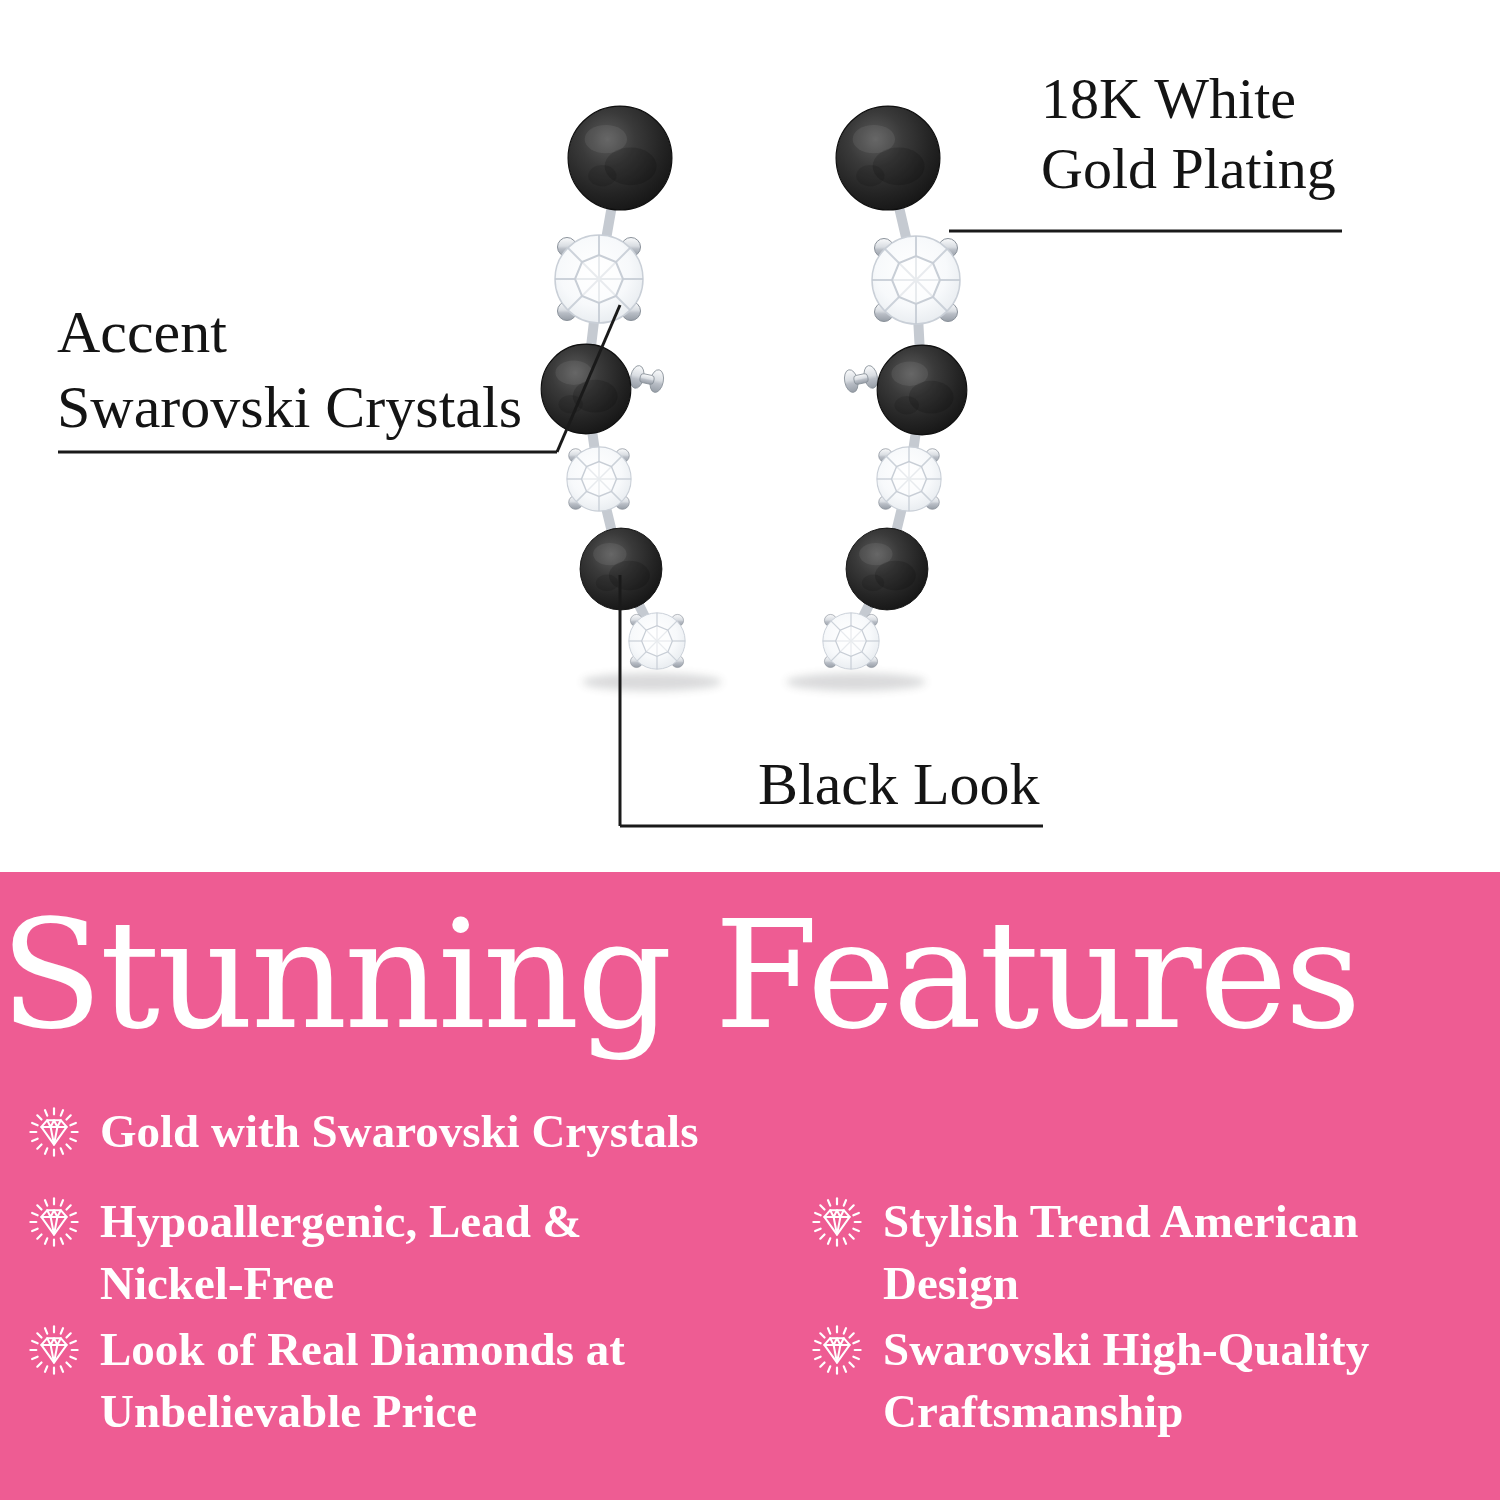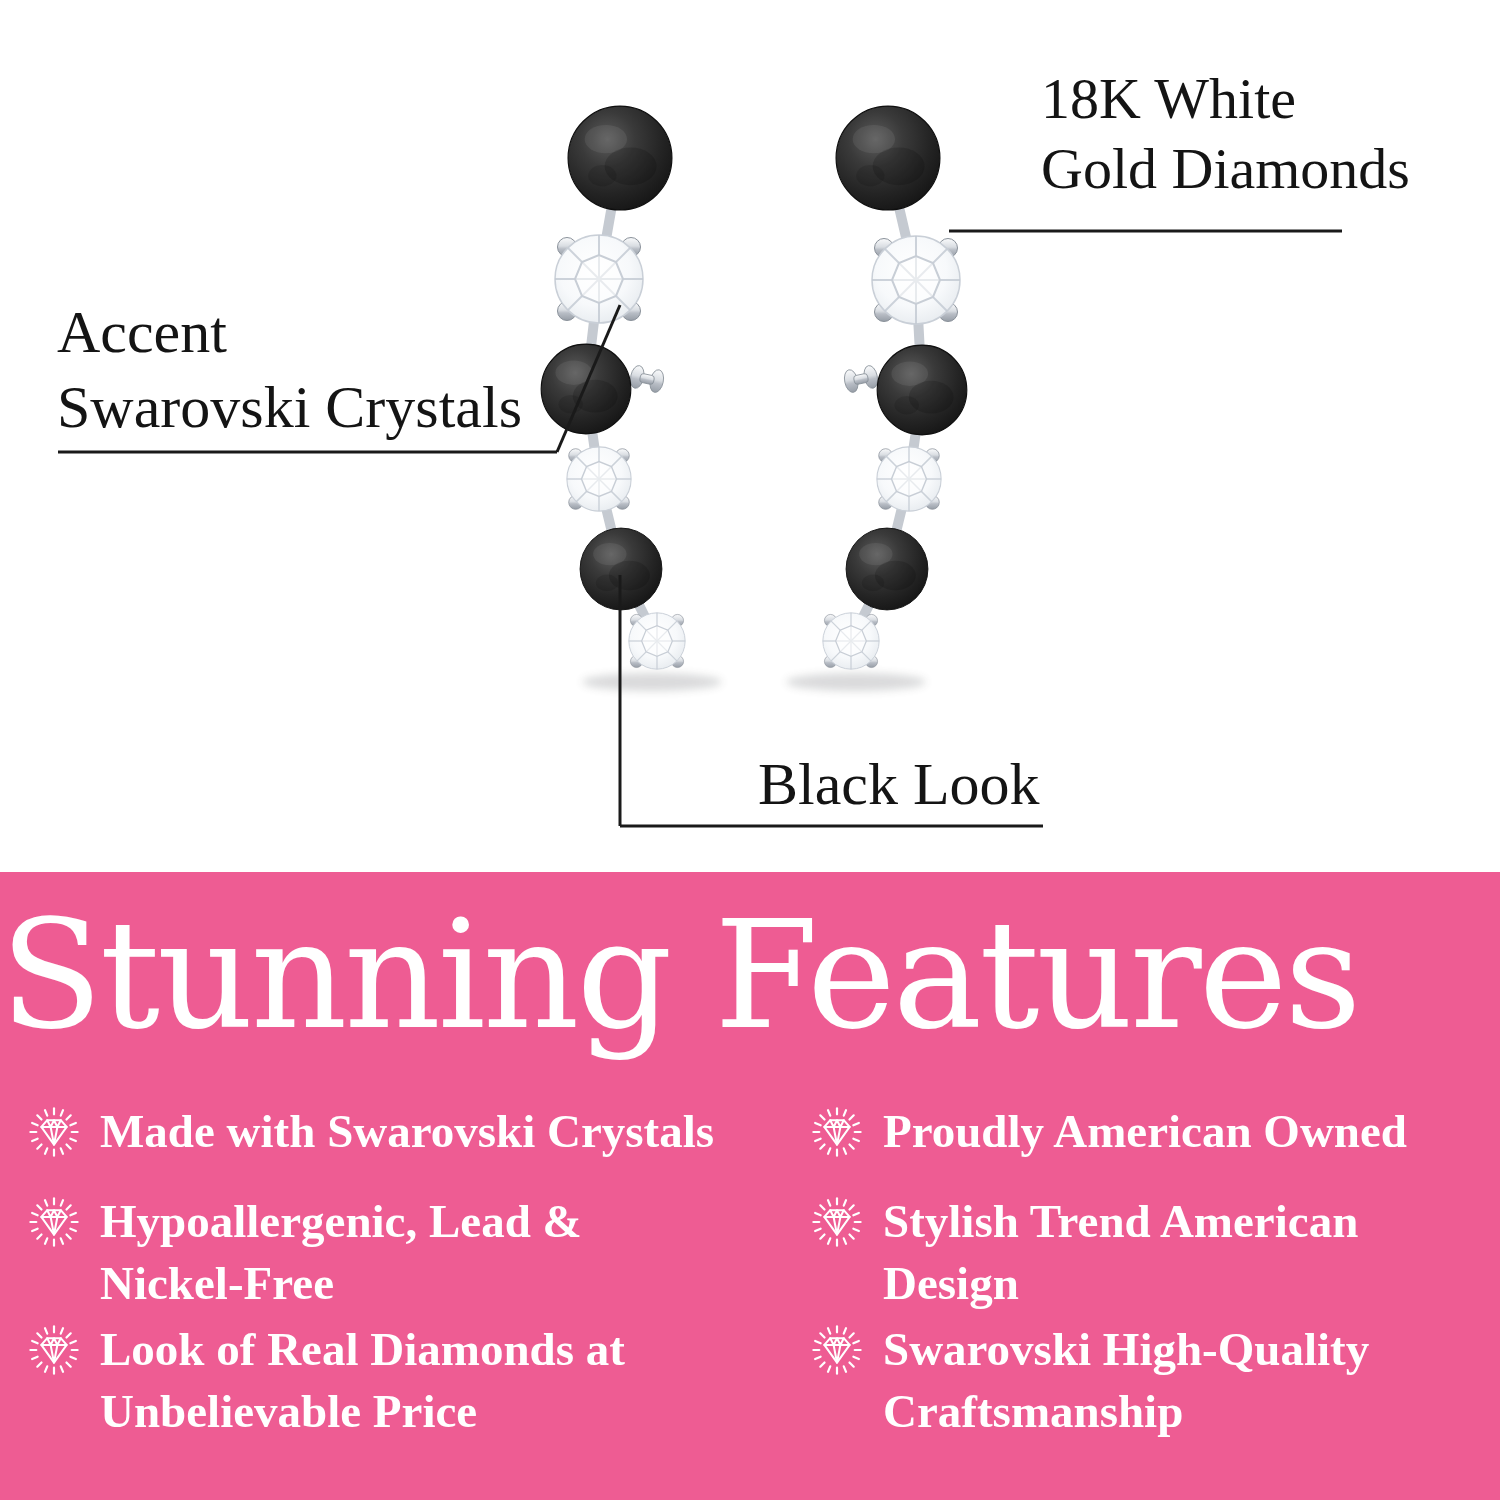--- a/index.html
+++ b/index.html
@@ -143,42 +143,42 @@
         <line x1="949" y1="231" x2="1342" y2="231"></line>
         <line x1="58" y1="452" x2="557" y2="452"></line>
         <line x1="557" y1="452" x2="620" y2="305"></line>
         <line x1="620" y1="575" x2="620" y2="826"></line>
         <line x1="620" y1="826" x2="1043" y2="826"></line>
       </g>
     </svg>
 
     <div class="callout callout-gold" style="left:1041px;top:64px">
       <span class="cline">18K White</span>
-      <span class="cline">Gold Diamonds</span>
+      <span class="cline">Gold Plating</span>
     </div>
 
     <div class="callout" style="left:57px;top:295px">
       <span class="cline">Accent</span>
       <span class="cline">Swarovski Crystals</span>
     </div>
 
     <div class="callout" style="left:758px;top:747px">
       <span class="cline">Black Look</span>
     </div>
   </div>
 
   <div class="features" style="background: rgb(238, 92, 147);">
     <div class="f-title">Stunning Features</div>
 
     <div class="feat" style="left:27px;top:228px">
       <svg class="ficon" viewBox="-32 -32 64 64">
           <use href="#spark"></use>
         </svg>
       <div class="ftext">
-        <span class="fline">Made with Swarovski Crystals</span>
+        <span class="fline">Gold with Swarovski Crystals</span>
         <span class="fline"></span>
       </div>
     </div>
     <div class="feat" style="left:27px;top:446px">
       <svg class="ficon" viewBox="-32 -32 64 64">
           <use href="#spark"></use>
         </svg>
       <div class="ftext">
         <span class="fline">Look of Real Diamonds at</span>
         <span class="fline">Unbelievable Price</span>
@@ -187,29 +187,20 @@
     <div class="feat" style="left:27px;top:318px">
       <svg class="ficon" viewBox="-32 -32 64 64">
           <use href="#spark"></use>
         </svg>
       <div class="ftext">
         <span class="fline">Hypoallergenic, Lead &amp;</span>
         <span class="fline">Nickel-Free</span>
       </div>
     </div>
 
-    <div class="feat" style="left:810px;top:228px">
-      <svg class="ficon" viewBox="-32 -32 64 64">
-          <use href="#spark"></use>
-        </svg>
-      <div class="ftext">
-        <span class="fline">Proudly American Owned</span>
-        <span class="fline"></span>
-      </div>
-    </div>
     <div class="feat" style="left:810px;top:318px">
       <svg class="ficon" viewBox="-32 -32 64 64">
           <use href="#spark"></use>
         </svg>
       <div class="ftext">
         <span class="fline">Stylish Trend American</span>
         <span class="fline">Design</span>
       </div>
     </div>
     <div class="feat" style="left:810px;top:446px">

